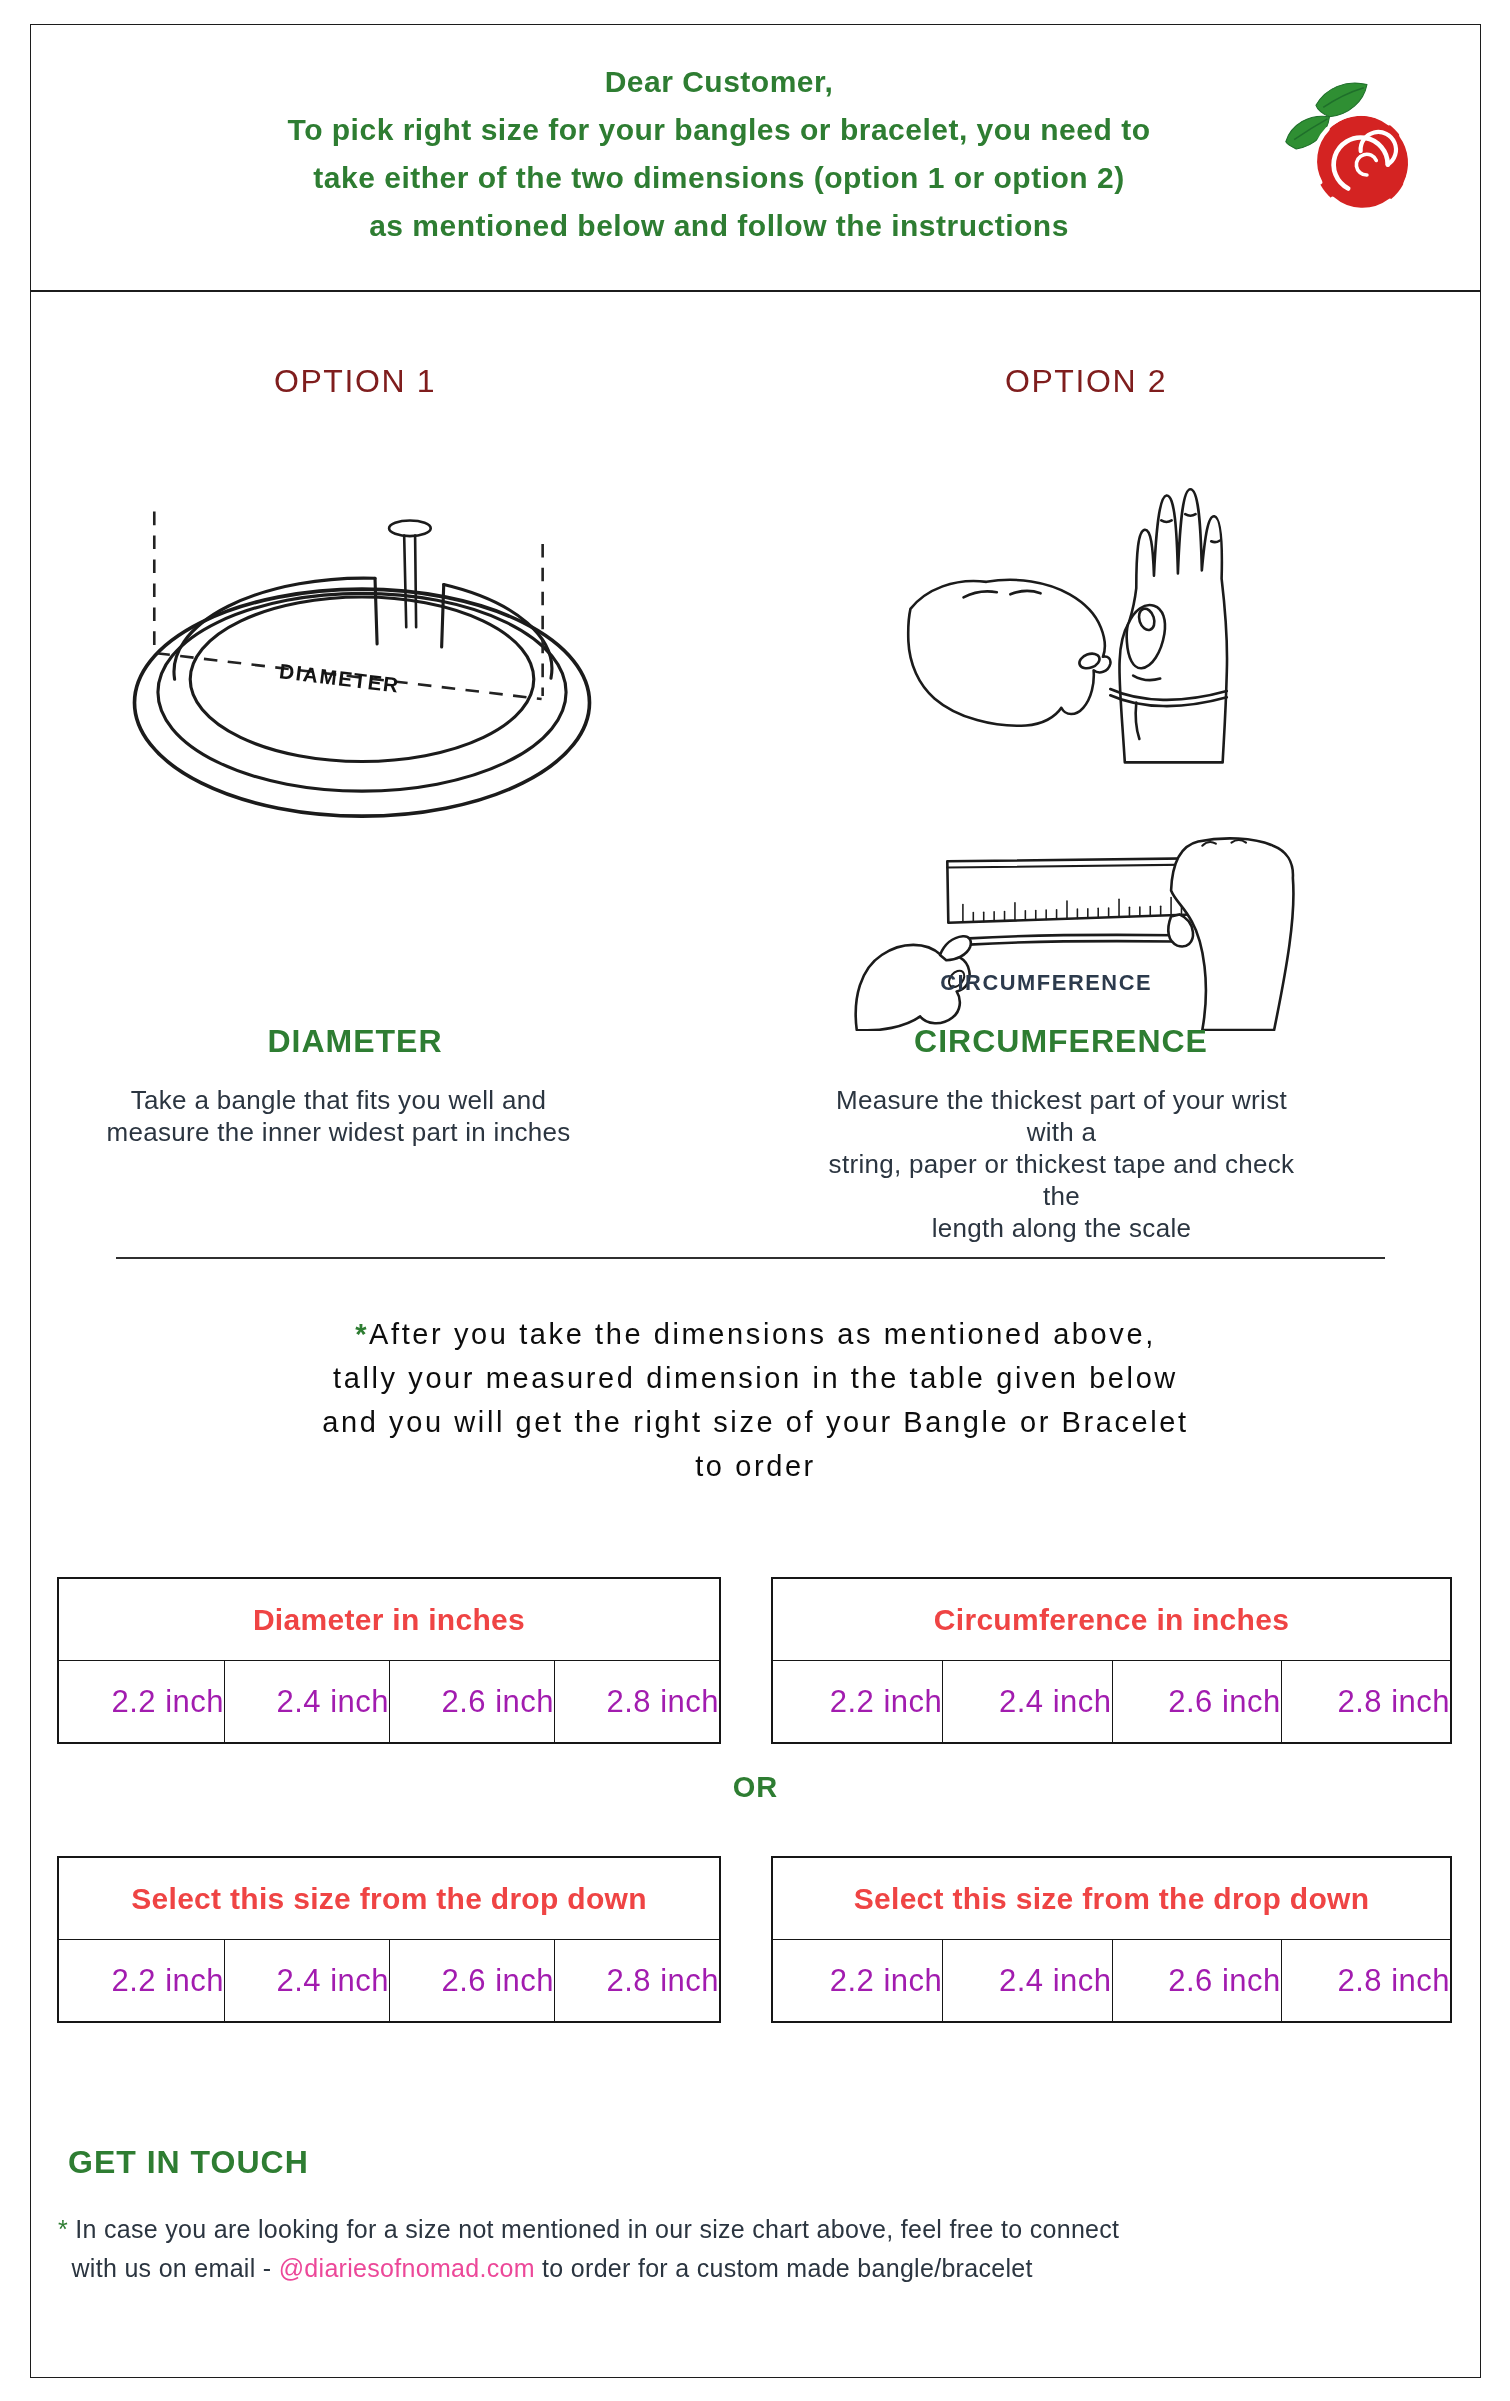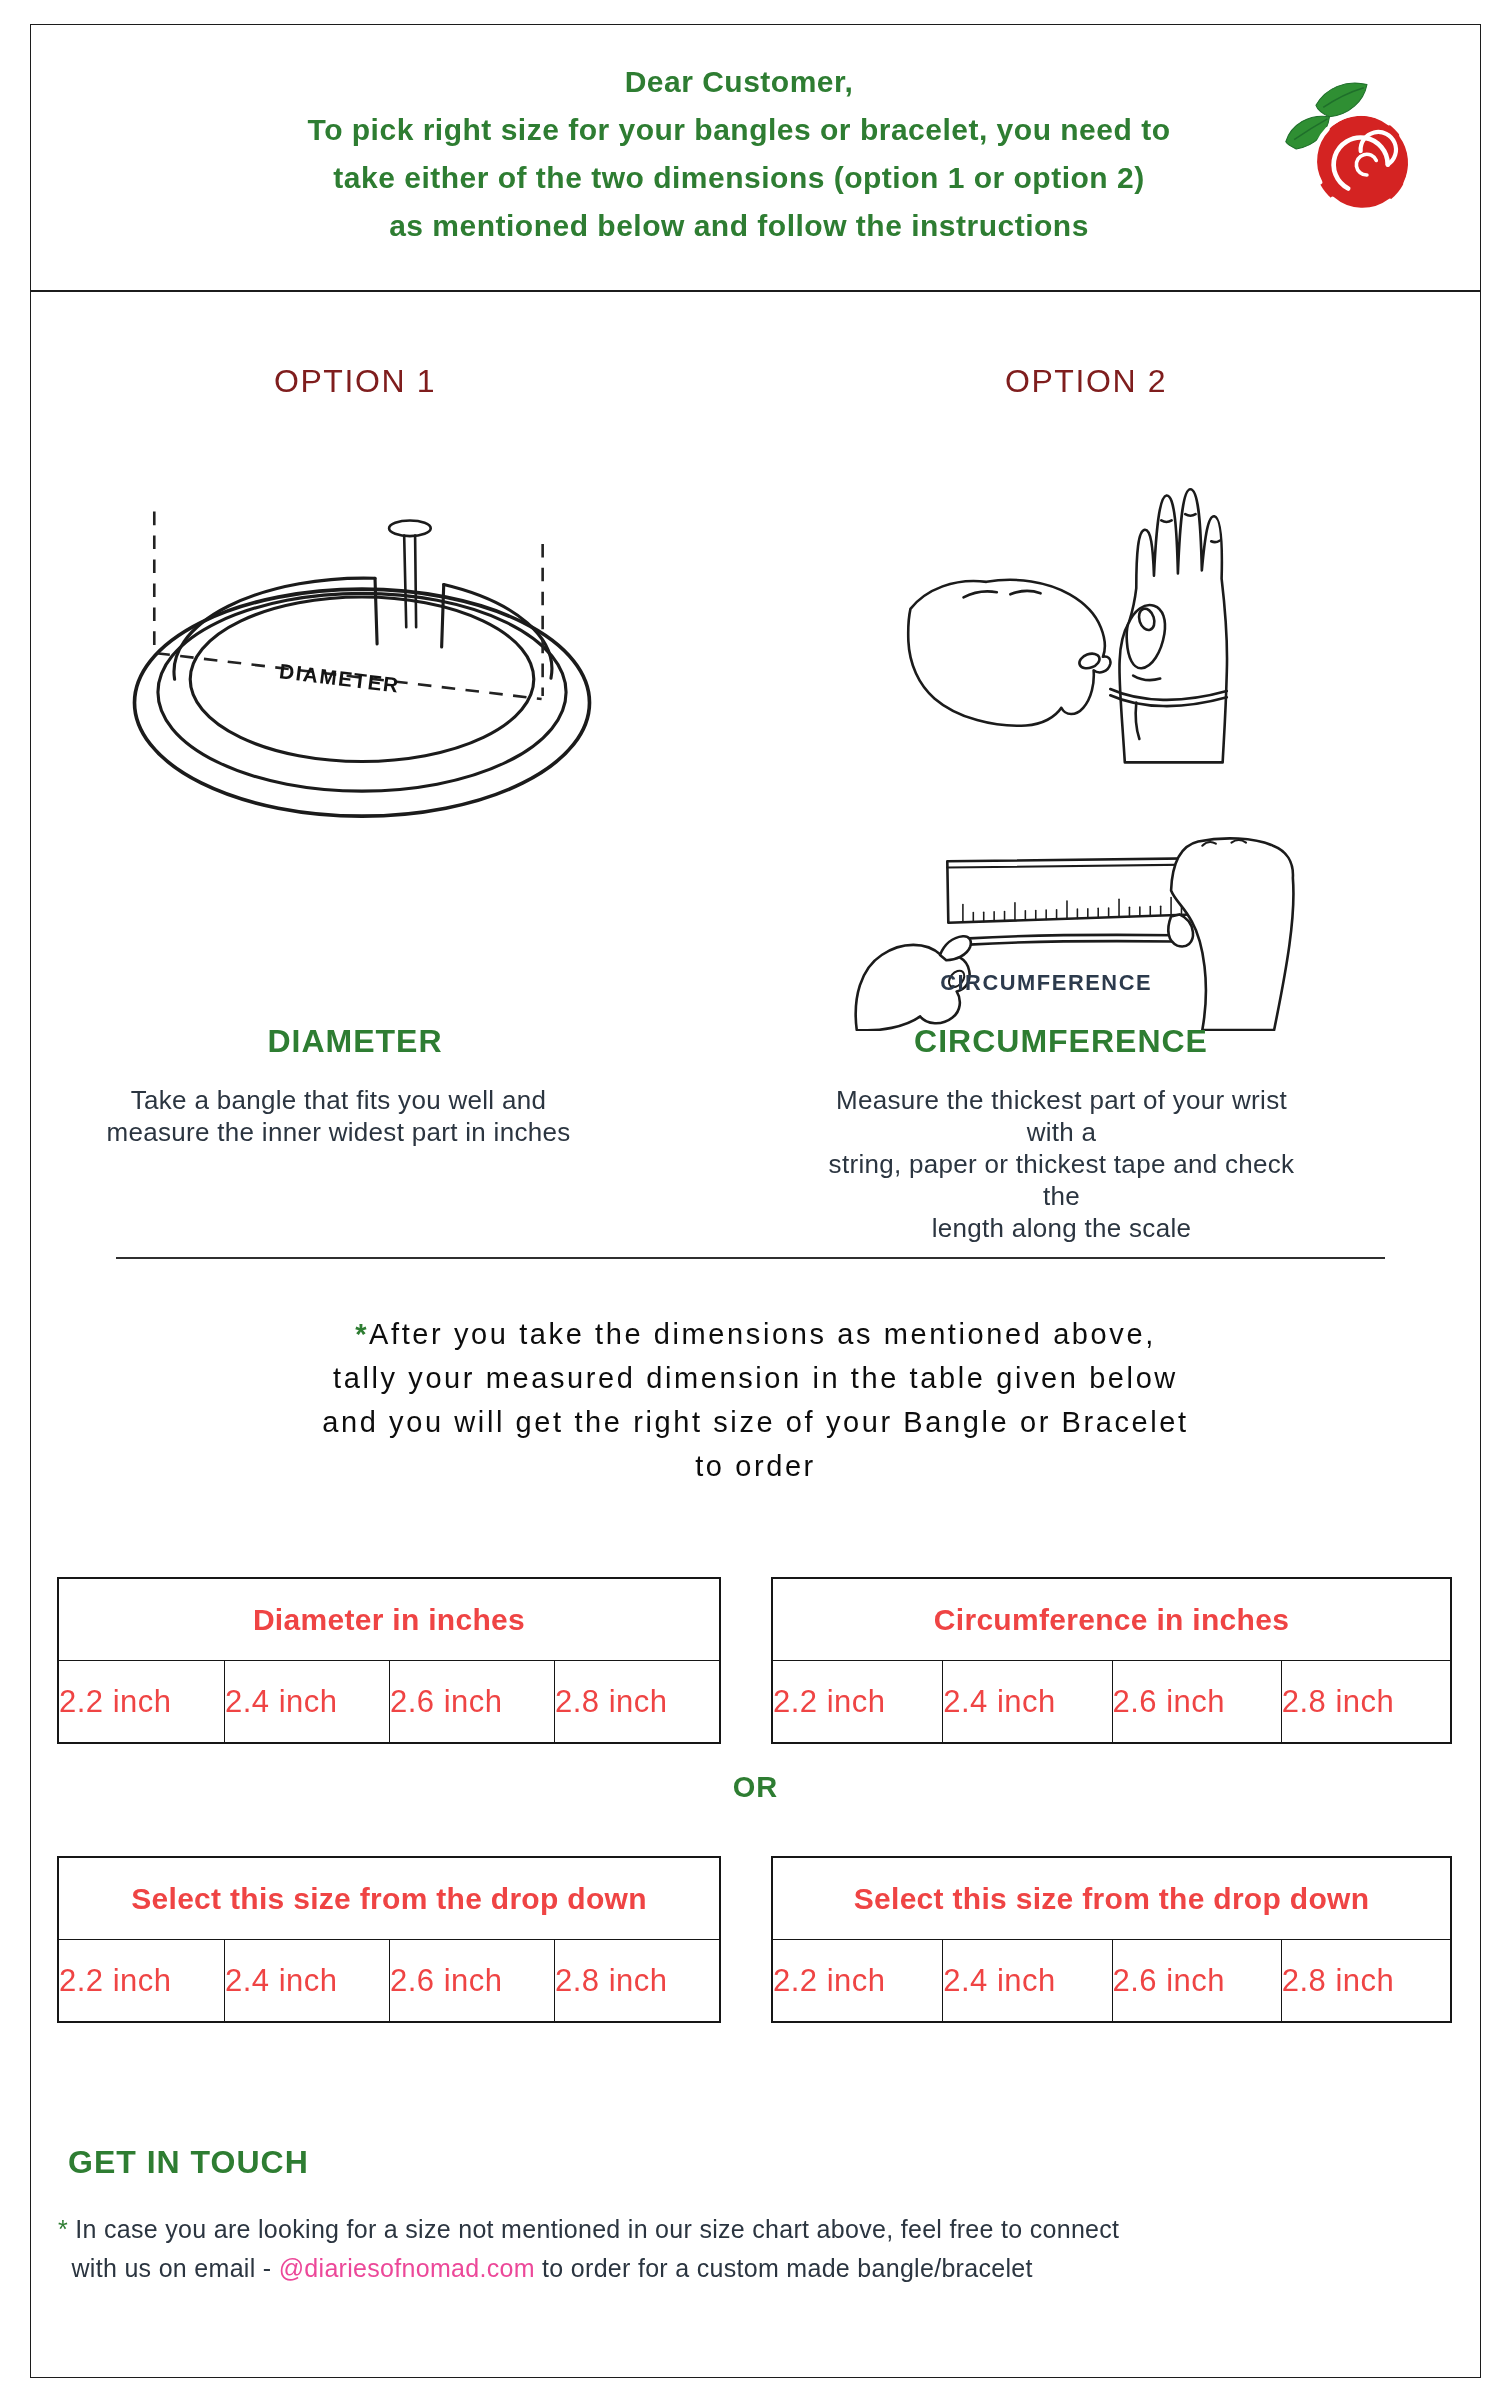--- a/index.html
+++ b/index.html
@@ -13,21 +13,21 @@
   .frame{
     position:absolute;left:30px;top:24px;right:30px;bottom:23px;
     border:1.6px solid #1c1c1c;
   }
   .hline{position:absolute;background:#1c1c1c;height:1.6px;}
   .divider-header{top:290px;left:30px;width:1450px;}
   .divider-mid{top:1257px;left:116px;width:1269px;background:#2f2f2f;height:1.6px;}
   .header-text{
     position:absolute;top:58px;left:0;width:1438px;
     text-align:center;color:#2e7d32;
-    font-size:30px;font-weight:700;line-height:48px;letter-spacing:0.5px;padding-left:20px;
+    font-size:30px;font-weight:700;line-height:48px;letter-spacing:0.5px;
   }
   .rose{position:absolute;left:1265px;top:73px;}
 
   .option-title{
     position:absolute;top:363px;width:312px;text-align:center;
     color:#7f1d1d;font-size:32px;font-weight:400;letter-spacing:1.6px;
   }
   .opt1{left:199px;} .opt2{left:930px;}
 
   .illu{position:absolute;}
@@ -60,22 +60,22 @@
   .t2{left:771px;top:1577px;width:677px;}
   .t3{left:57px;top:1856px;width:660px;}
   .t4{left:771px;top:1856px;width:677px;}
   .stable .thead{
     height:81px;line-height:81px;text-align:center;
     color:#ef4444;font-size:30px;font-weight:700;letter-spacing:0.3px;
     border-bottom:1.6px solid #161616;
   }
   .stable .tcells{display:grid;grid-template-columns:repeat(4,1fr);}
   .stable .tcells .cell{
-    height:81px;line-height:81px;text-align:left;
-    color:#ef4444;font-size:31px;font-weight:400;letter-spacing:0.5px;
+    height:81px;line-height:81px;text-align:right;
+    color:#a21caf;font-size:31px;font-weight:400;letter-spacing:0.5px;
     border-left:1.6px solid #161616;
   }
   .stable .tcells .cell:first-child{border-left:none;}
 
   .or-label{
     position:absolute;top:1771px;left:0;width:1511px;text-align:center;
     color:#2e7d32;font-size:29px;font-weight:800;letter-spacing:1px;
   }
 
   .contact-heading{

